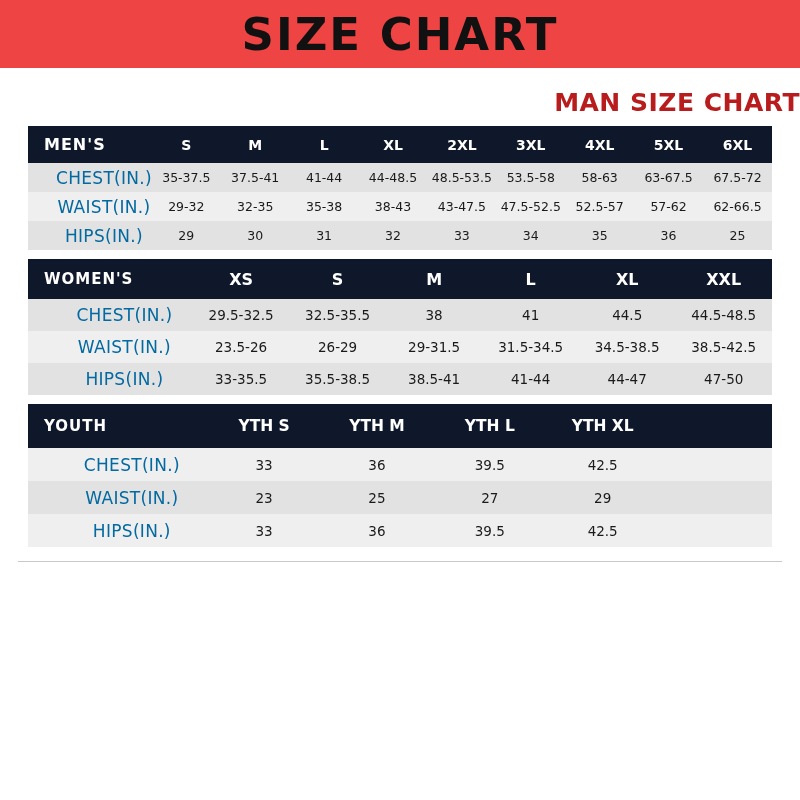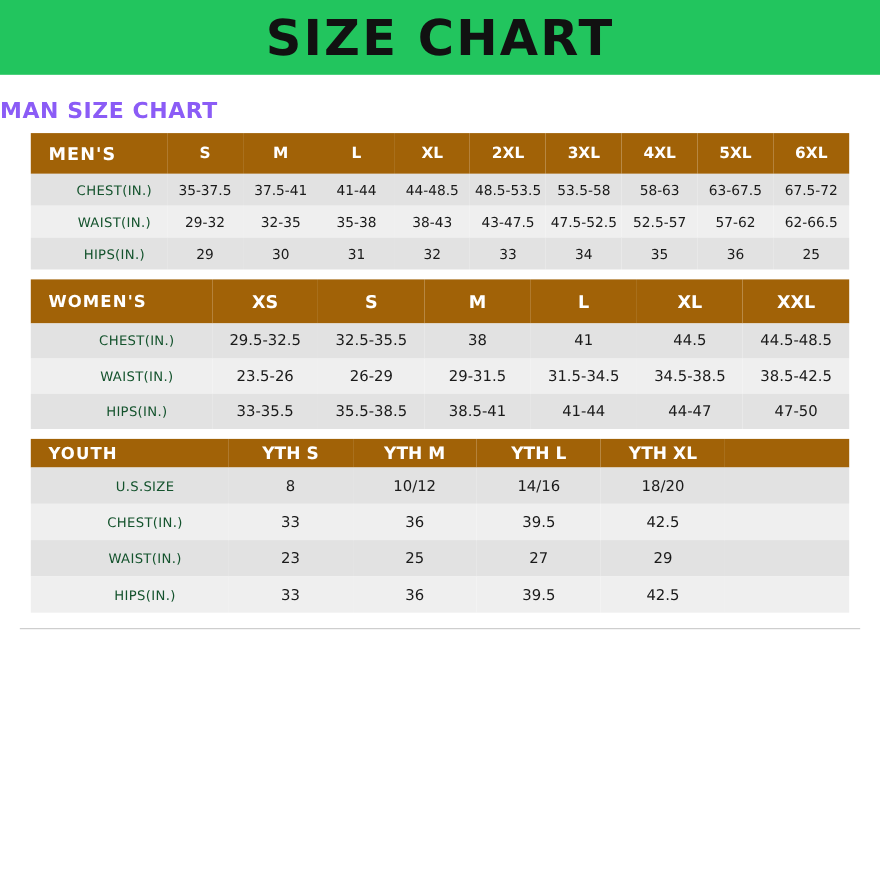--- a/index.html
+++ b/index.html
@@ -16,40 +16,40 @@
   .page {
     position: relative;
     width: 800px;
     height: 800px;
     background: #ffffff;
     box-sizing: border-box;
   }
   
   .banner {
     height: 68px;
-    background: #22c55e;
+    background: #ef4444;
     display: flex;
     align-items: center;
     justify-content: center;
   }
   .banner-title {
     font-family: "DejaVu Sans", sans-serif;
     font-weight: bold;
     font-size: 45px;
     letter-spacing: 2px;
     color: #111111;
     line-height: 1;
   }
   
   .section-title {
-    text-align: left;
+    text-align: right;
     font-family: "DejaVu Sans", sans-serif;
     font-weight: bold;
-    font-size: 20px;
-    color: #8b5cf6;
+    font-size: 25px;
+    color: #b91c1c;
     letter-spacing: 0.5px;
   }
   .t1 { margin-top: 20px; }
   .t2 { margin-top: 22px; }
   .t3 { margin-top: 24px; }
 
   
   .table-wrap {
     margin: 9px 28px 0 28px;
   }
@@ -62,50 +62,50 @@
     text-align: center;
     font-family: "DejaVu Sans", sans-serif;
     font-size: 12.5px;
     color: #1a1a1a;
     padding: 0;
     height: 29px;
     vertical-align: middle;
     white-space: nowrap;
   }
   table.size thead th {
-    background: #a16207;
+    background: #0f172a;
     color: #ffffff;
     font-weight: bold;
     font-size: 14px;
     height: 37px;
   }
   table.size thead th.rowlabel {
     text-align: left;
     padding-left: 16px;
     font-size: 16px;
     letter-spacing: 1px;
   }
   table.size tbody td.rowlabel {
-    font-size: 12px;
-    color: #14532d;
+    font-size: 17px;
+    color: #0369a1;
     letter-spacing: 0.3px;
     padding-left: 28px;
   }
   tr.rowA td { background: #e2e2e2; }
   tr.rowB td { background: #efefef; }
   tr.rowC td { background: #e2e2e2; }
 
   
   table.women thead th.rowlabel { font-size: 15px; }
   table.women th, table.women td { font-size: 13.5px; height: 32px; }
   table.women thead th { font-size: 16px; height: 40px; }
 
   table.youth thead th.rowlabel { font-size: 15px; }
   table.youth th, table.youth td { font-size: 13.5px; height: 33px; }
-  table.youth thead th { font-size: 15.5px; height: 26px; }
+  table.youth thead th { font-size: 15.5px; height: 44px; }
 
   
   .divider {
     margin: 14px 18px 0 18px;
     border-top: 1px solid #c9c9c9;
   }
   .note {
     margin: 10px 18px 0 18px;
     text-align: center;
     color: #e8471f;
@@ -233,28 +233,20 @@
         <tr>
           <th class="rowlabel" style="width:22%">YOUTH</th>
           <th>YTH S</th>
           <th>YTH M</th>
           <th>YTH L</th>
           <th>YTH XL</th>
           <th></th>
         </tr>
       </thead>
       <tbody>
-        <tr class="rowA">
-          <td class="rowlabel">U.S.SIZE</td>
-          <td>8</td>
-          <td>10/12</td>
-          <td>14/16</td>
-          <td>18/20</td>
-          <td></td>
-        </tr>
         <tr class="rowB">
           <td class="rowlabel">CHEST(IN.)</td>
           <td>33</td>
           <td>36</td>
           <td>39.5</td>
           <td>42.5</td>
           <td></td>
         </tr>
         <tr class="rowC">
           <td class="rowlabel">WAIST(IN.)</td>

